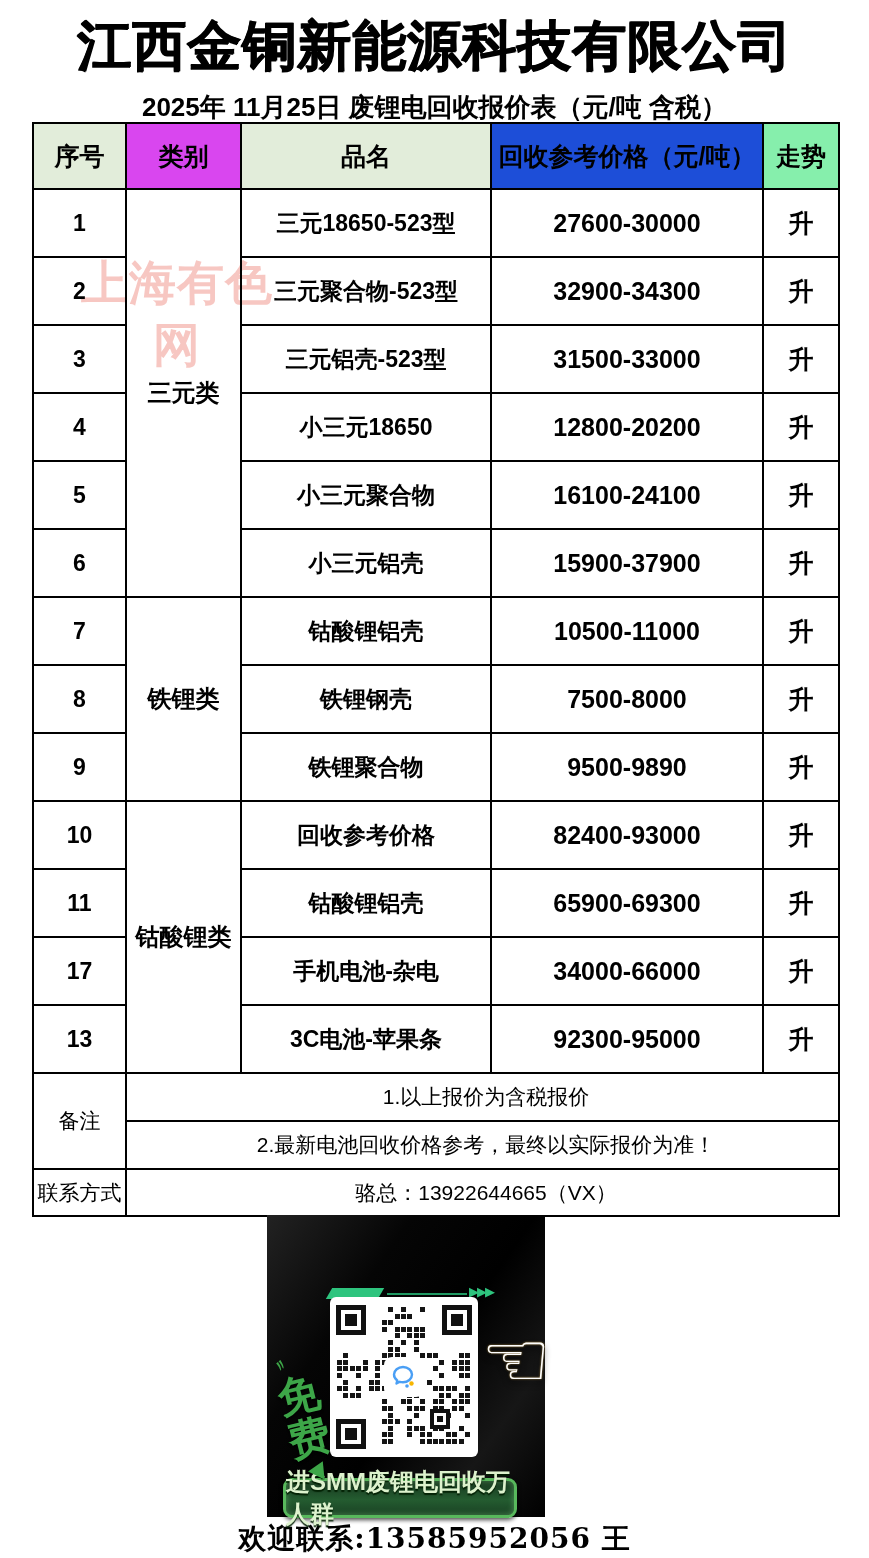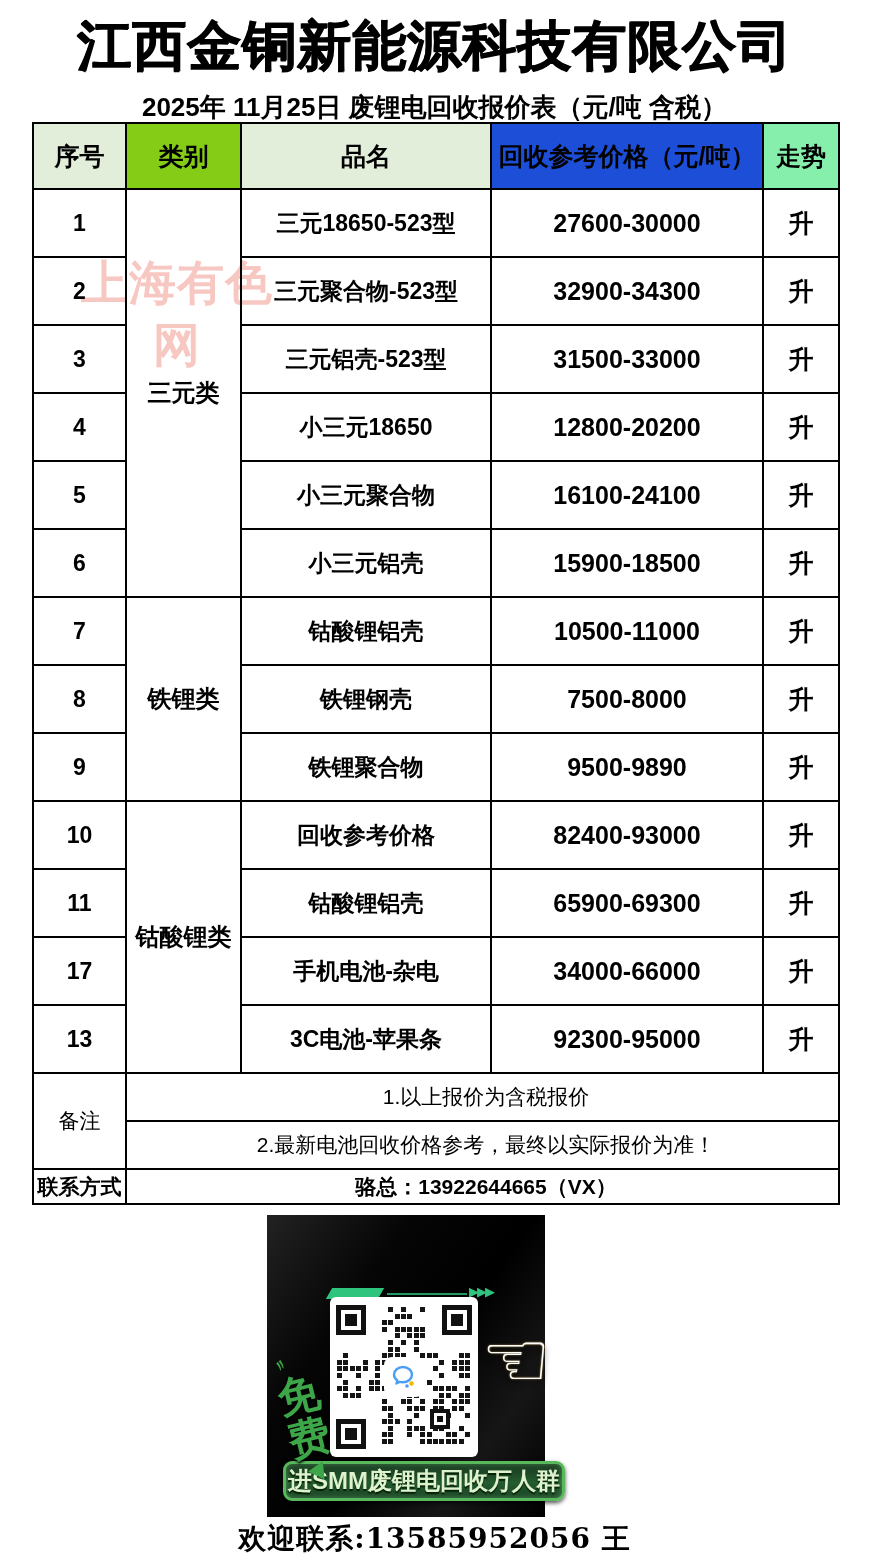--- a/index.html
+++ b/index.html
@@ -31,21 +31,21 @@
   tr.head-row th { height:66px; font-size:25px; font-weight:700; }
   tr.data-row td { height:68px; }
   td.c-no    { font-size:23px; font-weight:700; }
   td.c-cat   { font-size:24px; font-weight:700; }
   td.c-name  { font-size:23px; font-weight:700; }
   td.c-price { font-size:25px; font-weight:700; }
   td.c-trend { font-size:25px; font-weight:700; }
   tr.remark-row td { height:48px; }
   td.c-remark-label { font-size:21px; font-weight:400; }
   td.c-remark-text  { font-size:21px; font-weight:400; text-align:left; padding-left:7px; }
-  tr.contact-row td { height:35px;font-weight:bold; }
+  tr.contact-row td { height:47px; }
   td.c-contact-label{ font-size:21px; font-weight:400; padding:0 1px; }
   td.c-contact-text { font-size:21px; font-weight:400; text-align:left; padding-left:7px; }
   
   .watermark {
     position:absolute; left:62px; top:252px; width:230px; text-align:center;
     pointer-events:none; mix-blend-mode:multiply; opacity:0.50; z-index:5;
   }
   .watermark .wm-smm  { font-size:122px; line-height:118px; font-weight:900; letter-spacing:-4px; }
   .watermark .wm-site { font-size:47px;  line-height:62px;  font-weight:900; letter-spacing:1px; }
   
@@ -101,21 +101,21 @@
   .free-arrow {
     position:absolute; left:44px; top:250px; width:0; height:0; z-index:3;
     border-left:9px solid transparent; border-right:9px solid transparent;
     border-top:16px solid #3da648; transform:rotate(-35deg);
   }
   .free-ticks {
     position:absolute; left:6px; top:140px; color:#3da648; font-size:16px; font-weight:900;
     transform:rotate(-40deg); z-index:3; letter-spacing:2px;
   }
   .qr-button {
-    position:absolute; left:16px; top:246px; width:282px; height:40px;
+    position:absolute; left:16px; top:263px; width:234px; height:40px;
     border:3px solid #58b85c; border-radius:9px;
     background:linear-gradient(#17371f,#245c30 55%,#1a4224);
     box-shadow:inset 0 0 6px rgba(140,220,140,.45), 0 2px 4px rgba(0,0,0,.7);
     display:flex; align-items:center; justify-content:center;
   }
   .qr-button span {
     font-size:24px; font-weight:900; color:#ddf2cd; letter-spacing:0px;
     text-shadow:0 2px 1px rgba(0,30,0,.9);
   }
   .footer-line {
@@ -134,21 +134,21 @@
   <colgroup>
     <col style="width:93px">
       <col style="width:115px">
       <col style="width:250px">
       <col style="width:272px">
       <col style="width:76px">
   </colgroup>
   <tbody>
       <tr class="head-row">
     <th style="background:#e2edda">序号</th>
-    <th style="background:#84cc16">类别</th>
+    <th style="background:#d946ef">类别</th>
     <th style="background:#e2edda">品名</th>
     <th style="background:#1d4ed8">回收参考价格（元/吨）</th>
     <th style="background:#86efac">走势</th>
   </tr>
   <tr class="data-row">
     <td class="c-no">1</td>
     <td class="c-cat" rowspan="6">三元类</td>
     <td class="c-name">三元18650-523型</td>
     <td class="c-price">27600-30000</td>
     <td class="c-trend">升</td>
@@ -173,21 +173,21 @@
   </tr>
   <tr class="data-row">
     <td class="c-no">5</td>
     <td class="c-name">小三元聚合物</td>
     <td class="c-price">16100-24100</td>
     <td class="c-trend">升</td>
   </tr>
   <tr class="data-row">
     <td class="c-no">6</td>
     <td class="c-name">小三元铝壳</td>
-    <td class="c-price">15900-18500</td>
+    <td class="c-price">15900-37900</td>
     <td class="c-trend">升</td>
   </tr>
   <tr class="data-row">
     <td class="c-no">7</td>
     <td class="c-cat" rowspan="3">铁锂类</td>
     <td class="c-name">钴酸锂铝壳</td>
     <td class="c-price">10500-11000</td>
     <td class="c-trend">升</td>
   </tr>
   <tr class="data-row">

